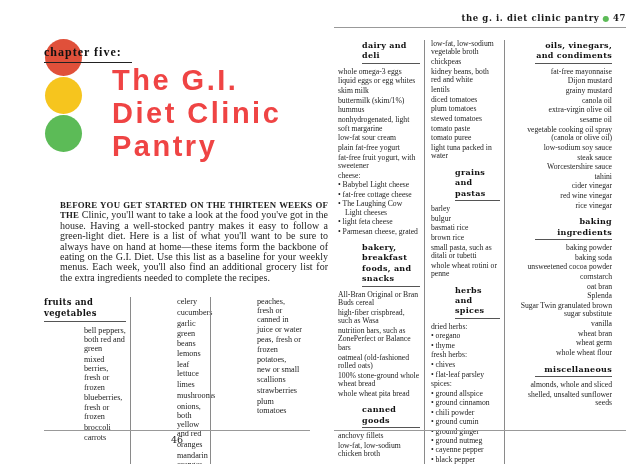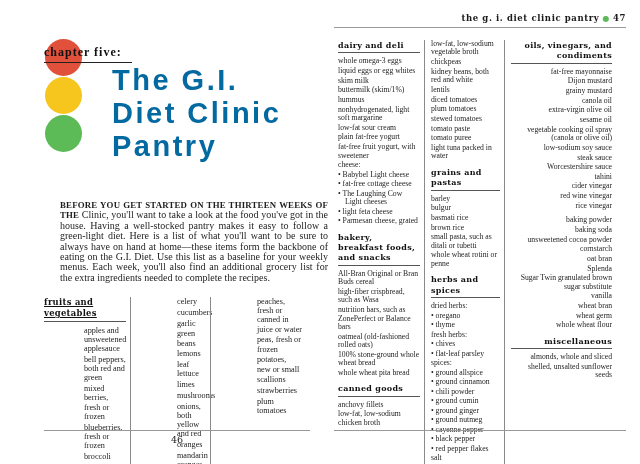--- a/index.html
+++ b/index.html
@@ -19,21 +19,21 @@
 
   .chapter-label{
     position:absolute;top:45px;left:0;z-index:2;
     font-family:Liberation Serif, serif;font-weight:bold;font-size:12px;
     letter-spacing:1px;color:#111;
     border-bottom:1.5px solid #222;padding:0 10px 2px 0;
   }
   .title{
     position:absolute;top:64px;left:68px;margin:0;
     font-family:"Liberation Sans",sans-serif;font-weight:bold;
-    font-size:29px;line-height:33px;letter-spacing:2.5px;color:#0369a1;
+    font-size:29px;line-height:33px;letter-spacing:2.5px;color:#ef4444;
   }
   .title .tl{display:block;}
 
   .intro{
     position:absolute;top:184px;left:0;width:268px;margin:16px;
     font-size:10px;line-height:10.4px;text-align:justify;
   }
   .intro .lead{font-weight:bold;font-size:8.8px;letter-spacing:0.2px;}
 
   
@@ -48,22 +48,22 @@
   .cols-right .col:nth-child(1){width:86px;}
   .cols-right .col:nth-child(2){width:80px;}
   .cols-right .col:nth-child(3){width:112px;text-align:right;}
 
   .block:not(:first-child){margin-top:6px;}
   .sec-h{
     font-family:"DejaVu Serif",serif;font-weight:bold;letter-spacing:0.3px;
     border-bottom:1px solid #555;padding-bottom:2px;margin-bottom:4px;
     line-height:1.3;color:#111;
   }
-  .cols-left .sec-h{font-size:8.4px;text-decoration:underline;}
-  .cols-right .sec-h{font-size:8px;}
+  .cols-left .sec-h{font-size:8.4px;}
+  .cols-right .sec-h{font-size:8px;margin-left:24px;}
 
   .cols-left .item{font-size:8.2px;line-height:1.12;margin-bottom:1.6px;margin-left:40px;}
   .cols-right .item{font-size:7.7px;line-height:1.1;margin-bottom:1.2px;}
   .cols-right .subitem{font-size:7.7px;line-height:1.1;margin-bottom:1px;padding-left:7px;text-indent:-7px;}
 
   .footer-rule{position:absolute;top:430px;left:0;border-top:1px solid #999;}
   #left-page .footer-rule{width:266px;}
   #right-page .footer-rule{width:292px;}
   .page-num{
     position:absolute;top:434px;left:0;width:266px;text-align:center;
@@ -100,21 +100,20 @@
 
     <p class="intro">
       <span class="lead">BEFORE YOU GET STARTED ON THE THIRTEEN WEEKS OF THE</span>
       <span>Clinic, you'll want to take a look at the food you've got in the house. Having a well-stocked pantry makes it easy to follow a green-light diet. Here is a list of what you'll want to be sure to always have on hand at home—these items form the backbone of eating on the G.I. Diet. Use this list as a baseline for your weekly menus. Each week, you'll also find an additional grocery list for the extra ingredients needed to complete the recipes.</span>
     </p>
 
     <div class="cols cols-left">
       <div class="col">
           <div class="block">
             <div class="sec-h">fruits and vegetables</div>
-            <div class="item">apples and unsweetened applesauce</div>
             <div class="item">bell peppers, both red and green</div>
             <div class="item">mixed berries, fresh or frozen</div>
             <div class="item">blueberries, fresh or frozen</div>
             <div class="item">broccoli</div>
             <div class="item">carrots</div>
           </div>
         </div>
       <div class="col">
           <div class="block">
             <div class="item">celery</div>
@@ -242,20 +241,21 @@
             <div class="item">vegetable cooking oil spray (canola or olive oil)</div>
             <div class="item">low-sodium soy sauce</div>
             <div class="item">steak sauce</div>
             <div class="item">Worcestershire sauce</div>
             <div class="item">tahini</div>
             <div class="item">cider vinegar</div>
             <div class="item">red wine vinegar</div>
             <div class="item">rice vinegar</div>
           </div>
           <div class="block">
+            <div class="sec-h">baking ingredients</div>
             <div class="item">baking powder</div>
             <div class="item">baking soda</div>
             <div class="item">unsweetened cocoa powder</div>
             <div class="item">cornstarch</div>
             <div class="item">oat bran</div>
             <div class="item">Splenda</div>
             <div class="item">Sugar Twin granulated brown sugar substitute</div>
             <div class="item">vanilla</div>
             <div class="item">wheat bran</div>
             <div class="item">wheat germ</div>

